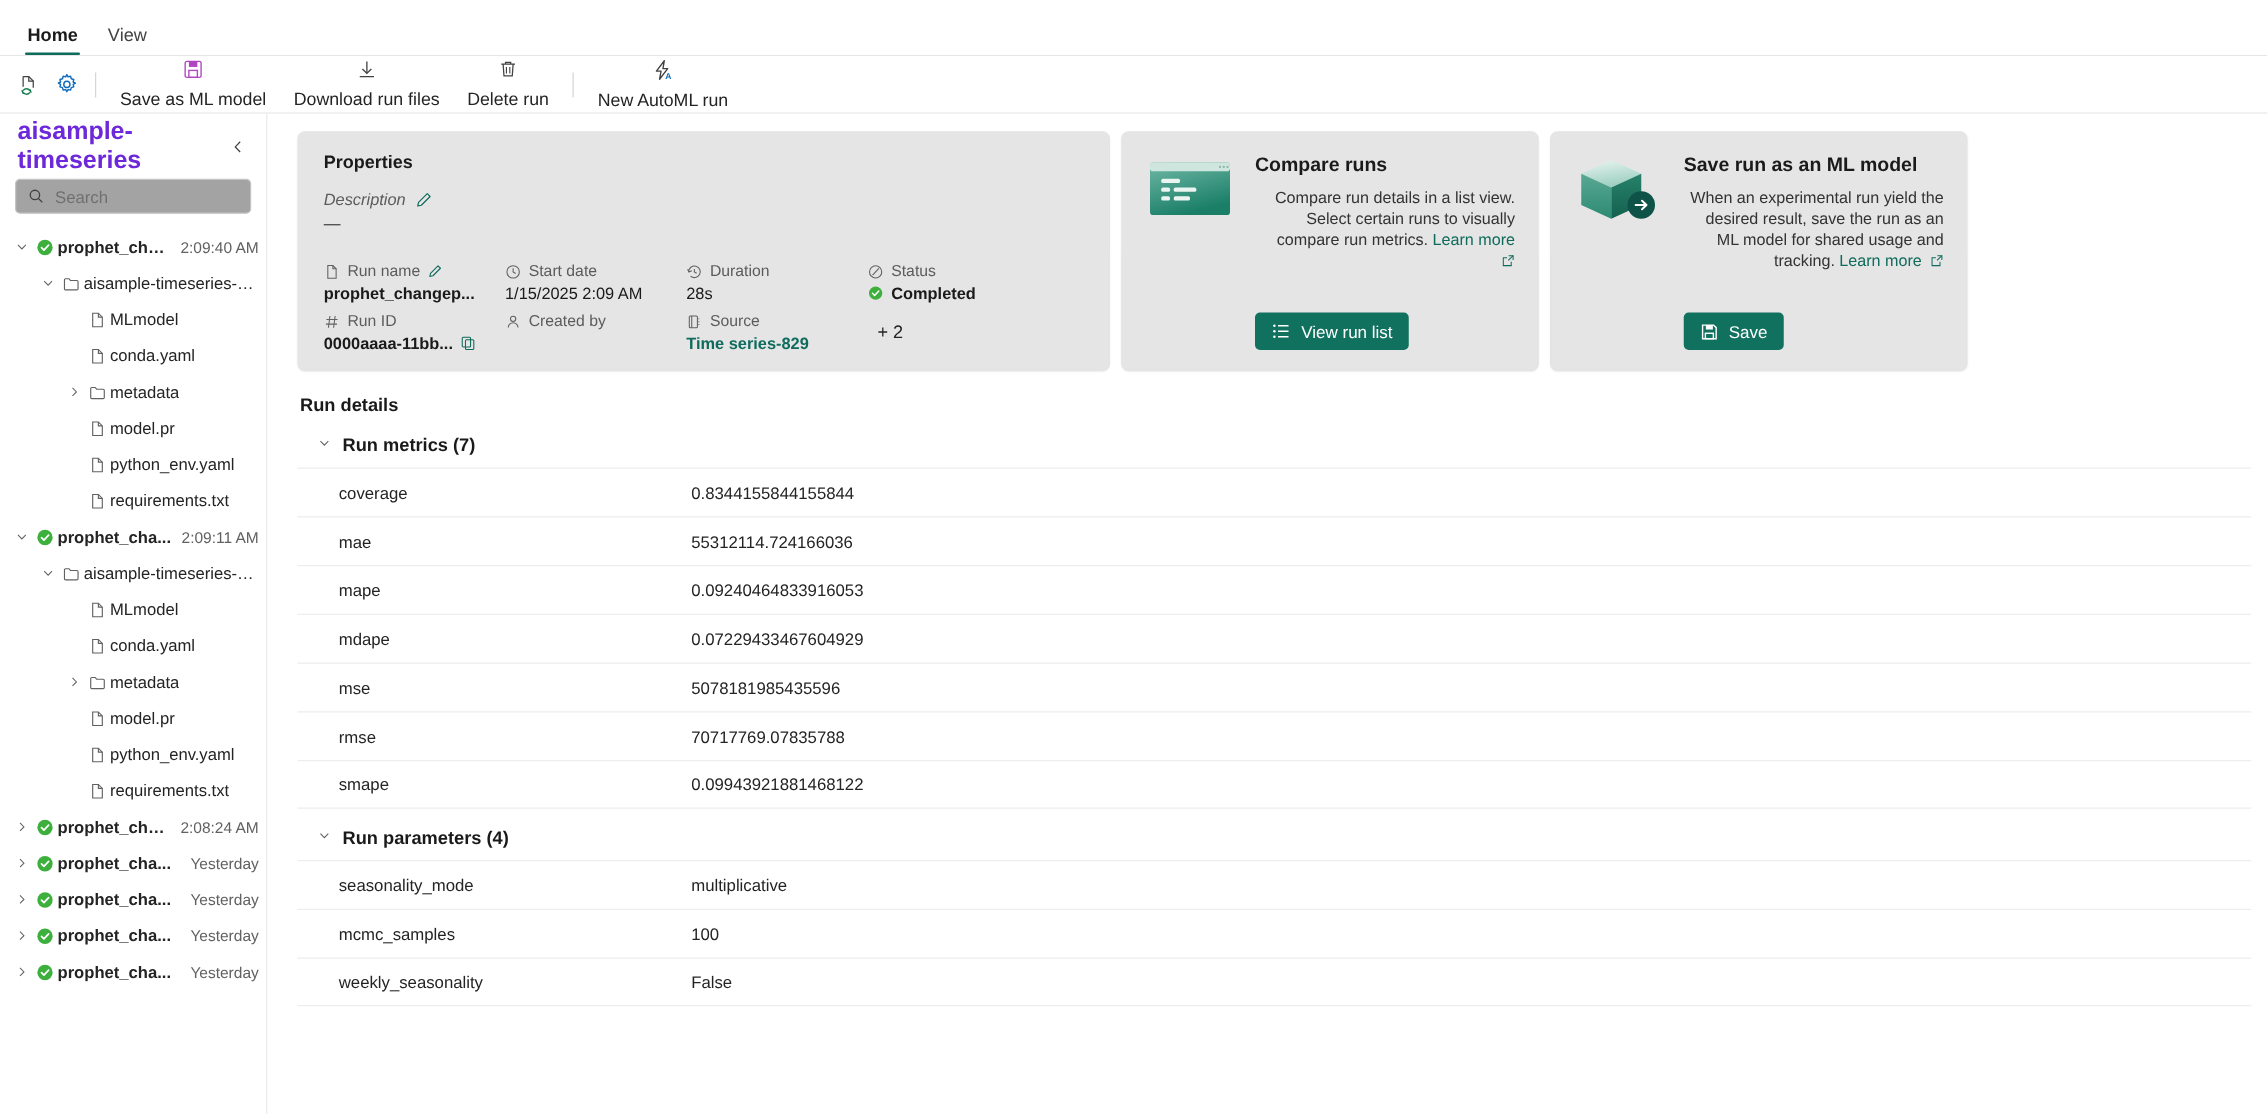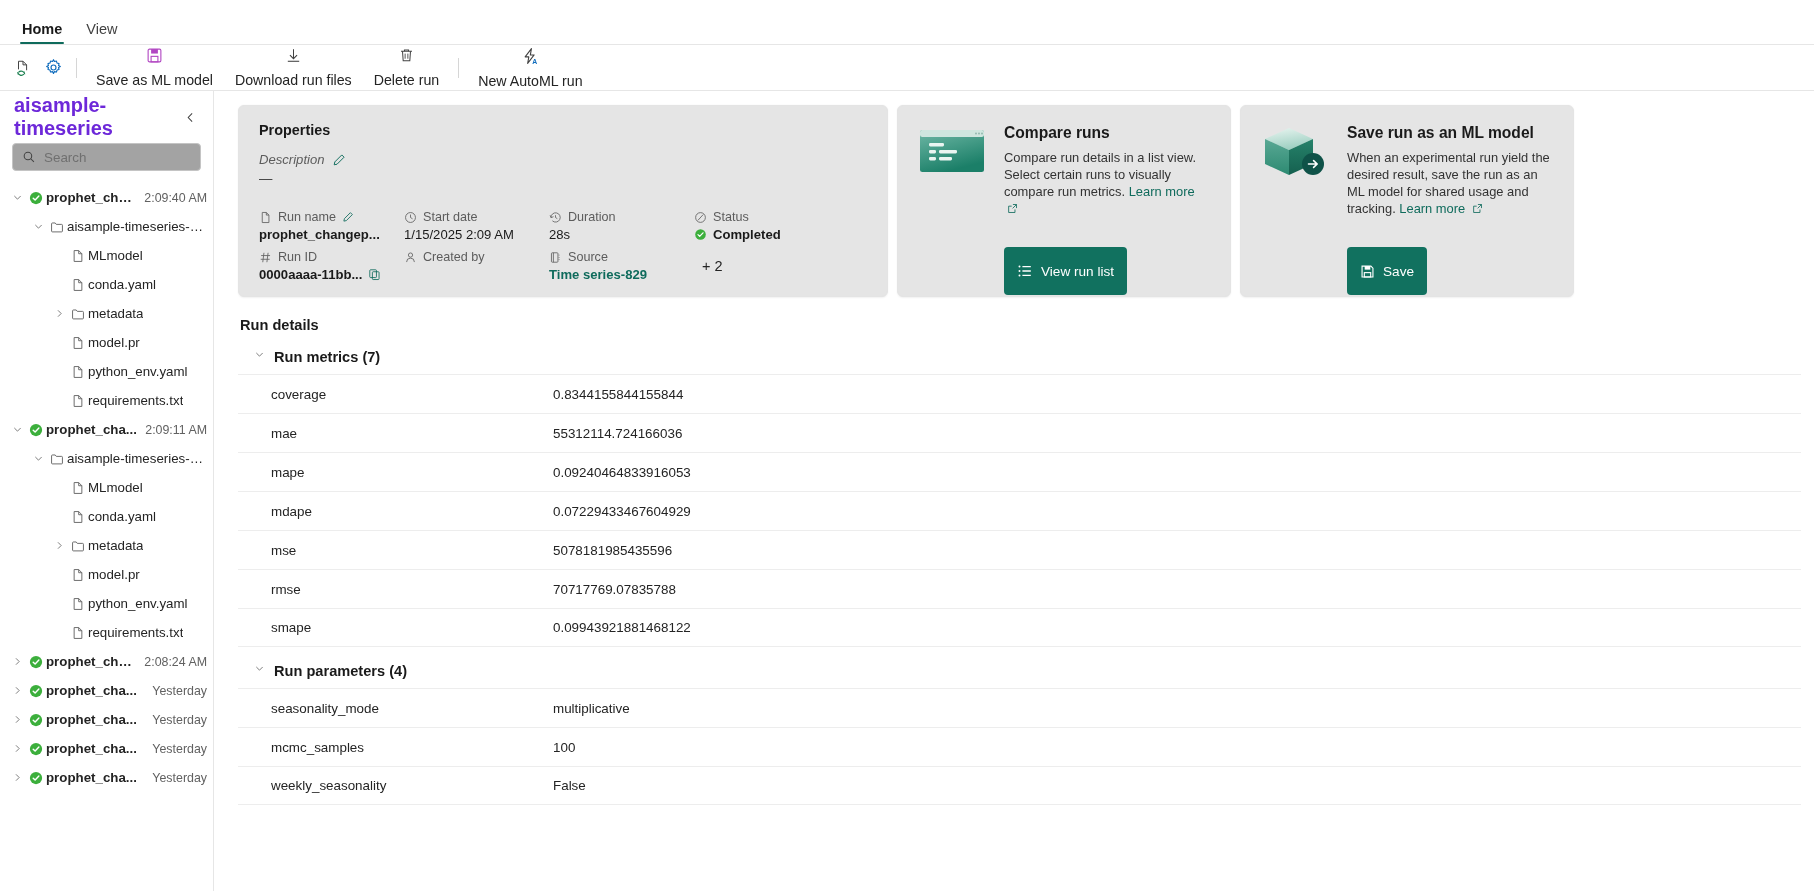--- a/index.html
+++ b/index.html
@@ -129,31 +129,31 @@
   }
   .prop-cell { }
   .prop-head { display: flex; align-items: center; gap: 6px; }
   .prop-name { font-size: 12.6px; color: #5c5c5c; }
   .prop-val { font-size: 13.1px; font-weight: 700; color: #1a1a1a; margin-top: 3px;
               display: flex; align-items: center; gap: 6px; }
   .prop-val.link { color: #0f6b5c; font-weight: 700; cursor: pointer; }
   .prop-val.normal { font-weight: 400; }
   .plus2 { font-size: 14.5px; color: #242424; align-self: center; padding-left: 8px; }
 
-  .card-promo { width: 334px; padding: 18px 18px 1px 18px; display: flex; flex-direction: column; }
+  .card-promo { width: 334px; padding: 18px 18px 16px 18px; display: flex; flex-direction: column; }
   .promo-body { display: flex; gap: 16px; }
   .promo-art { min-width: 72px; }
   .promo-h { font-size: 15.6px; font-weight: 700; color: #1a1a1a; }
-  .promo-p { font-size: 12.9px; color: #333; line-height: 1.33; margin-top: 7px; }
+  .promo-p { font-size: 12.9px; color: #333; line-height: 1.33; margin-top: 7px; text-align: right; }
   .promo-link { color: #0f6b5c; text-decoration: none; cursor: pointer; }
   .promo-btn {
     margin-top: auto; align-self: flex-start;
     margin-left: 88px;
     background: #11715f; color: #fff; border: none;
-    border-radius: 4px; height: 48px; padding: 0 13px;
+    border-radius: 4px; height: 30px; padding: 0 13px;
     display: flex; align-items: center; gap: 8px;
     font-size: 13.6px; cursor: pointer;
     font-family: "Liberation Sans", sans-serif;
   }
 
   .run-details-title { font-size: 14.6px; font-weight: 700; margin: 20px 0 0 2px; color: #1a1a1a; }
 
   .section-head {
     display: flex; align-items: flex-start; gap: 10px;
     margin-top: 16px; padding-left: 16px; cursor: pointer;

